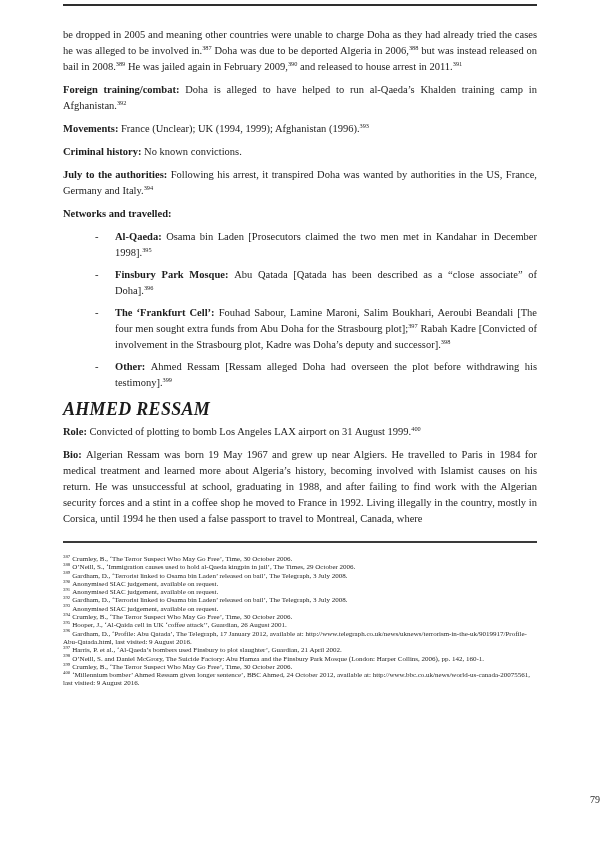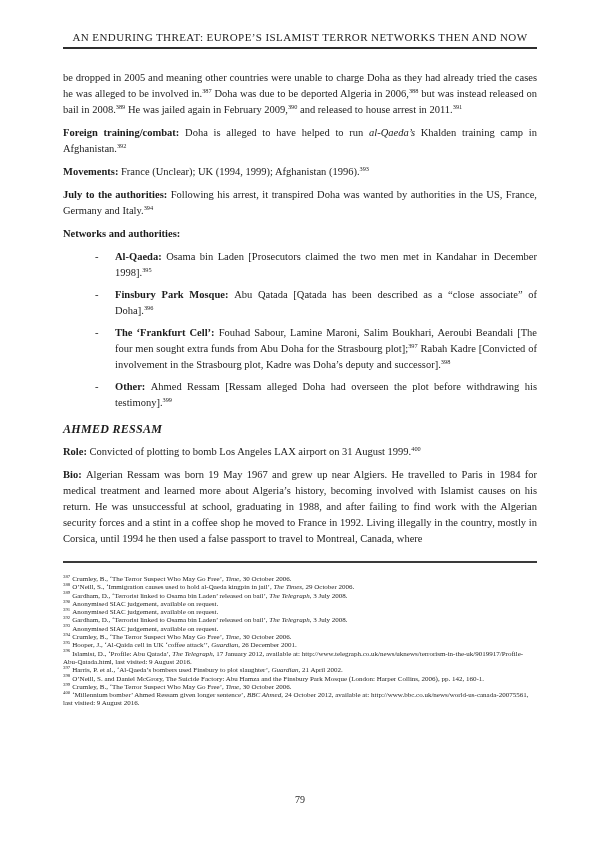--- a/index.html
+++ b/index.html
@@ -12,60 +12,60 @@
   
   .hdr-title{
     padding-top:31px;text-align:center;font-size:11px;letter-spacing:0.4px;
     color:#262626;white-space:nowrap;
   }
   .hdr-rule{border-bottom:2px solid #2e2e2e;margin-top:4px;}
   
   .body-text{padding-top:21px;font-size:10.5px;line-height:16px;text-align:justify;}
   p.para{margin:0 0 7px 0;}
   .rb{font-weight:bold;margin-top:34px;}
-  .ri{font-style:italic;}
+  .ri{}
   .rs{font-size:6.3px;vertical-align:super;line-height:0;letter-spacing:0;}
   
   .bullets{margin-left:32px;}
   .bullet{display:flex;margin-bottom:6px;}
   .bullet-marker{width:20px;flex:none;}
   .bullet-text{flex:1;text-align:justify;}
   
   .section-heading{
-    font-size:12px;font-weight:bold;font-style:italic;letter-spacing:0.3px;
+    font-size:18px;font-weight:bold;font-style:italic;letter-spacing:0.3px;
     margin:10px 0 7px 0;line-height:16px;
   }
   
   .fn-rule{border-top:2px solid #3a3a3a;margin-top:14px;}
   .footnotes{padding-top:12px;font-size:7px;line-height:8.3px;color:#262626;}
   .footnote{margin:0;}
   .fn-num{font-size:4.8px;vertical-align:super;line-height:0;margin-right:2px;}
   .fn-text{}
   
   .page-number{
     position:absolute;left:0;bottom:44px;width:100%;
-    text-align:center;font-size:10px;color:#2a2a2a;
+    text-align:right;font-size:10px;color:#2a2a2a;
   }
 </style>
 </head>
 <body>
 
 <div class="page">
 
   <header class="content">
-    <div class="hdr-title">AN ENDURING THREAT: EUROPE’S ISLAMIST TERROR NETWORKS THEN AND NOW</div>
     <div class="hdr-rule"></div>
   </header>
 
   <main class="content body-text">
     <p class="para"><span>be dropped in 2005 and meaning other countries were unable to charge Doha as they had already tried the cases he was alleged to be involved in.</span><span class="rs">387</span><span> Doha was due to be deported Algeria in 2006,</span><span class="rs">388</span><span> but was instead released on bail in 2008.</span><span class="rs">389</span><span> He was jailed again in February 2009,</span><span class="rs">390</span><span> and released to house arrest in 2011.</span><span class="rs">391</span></p>
     <p class="para"><span class="rb">Foreign training/combat: </span><span>Doha is alleged to have helped to run </span><span class="ri">al-Qaeda’s</span><span> Khalden training camp in Afghanistan.</span><span class="rs">392</span></p>
     <p class="para"><span class="rb">Movements: </span><span>France (Unclear); UK (1994, 1999); Afghanistan (1996).</span><span class="rs">393</span></p>
+    <p class="para"><span class="rb">Criminal history: </span><span>No known convictions.</span></p>
     <p class="para"><span class="rb">July to the authorities: </span><span>Following his arrest, it transpired Doha was wanted by authorities in the US, France, Germany and Italy.</span><span class="rs">394</span></p>
-    <p class="para"><span class="rb">Networks and authorities:</span></p>
+    <p class="para"><span class="rb">Networks and travelled:</span></p>
 
     <div class="bullets">
       <div class="bullet">
         <span class="bullet-marker">-</span>
         <span class="bullet-text"><span class="rb">Al-Qaeda: </span><span>Osama bin Laden [Prosecutors claimed the two men met in Kandahar in December 1998].</span><span class="rs">395</span></span>
       </div>
       <div class="bullet">
         <span class="bullet-marker">-</span>
         <span class="bullet-text"><span class="rb">Finsbury Park Mosque: </span><span>Abu Qatada [Qatada has been described as a “close associate” of Doha].</span><span class="rs">396</span></span>
       </div>
@@ -88,22 +88,22 @@
     <div class="fn-rule"></div>
     <div class="footnotes">
       <div class="footnote"><span class="fn-num">387</span><span class="fn-text"><span>Crumley, B., ‘The Terror Suspect Who May Go Free’, </span><span class="ri">Time</span><span>, 30 October 2006.</span></span></div>
       <div class="footnote"><span class="fn-num">388</span><span class="fn-text"><span>O’Neill, S., ‘Immigration causes used to hold al-Qaeda kingpin in jail’, </span><span class="ri">The Times</span><span>, 29 October 2006.</span></span></div>
       <div class="footnote"><span class="fn-num">389</span><span class="fn-text"><span>Gardham, D., ‘Terrorist linked to Osama bin Laden’ released on bail’, </span><span class="ri">The Telegraph</span><span>, 3 July 2008.</span></span></div>
       <div class="footnote"><span class="fn-num">390</span><span class="fn-text"><span>Anonymised SIAC judgement, available on request.</span></span></div>
       <div class="footnote"><span class="fn-num">391</span><span class="fn-text"><span>Anonymised SIAC judgement, available on request.</span></span></div>
       <div class="footnote"><span class="fn-num">392</span><span class="fn-text"><span>Gardham, D., ‘Terrorist linked to Osama bin Laden’ released on bail’, </span><span class="ri">The Telegraph</span><span>, 3 July 2008.</span></span></div>
       <div class="footnote"><span class="fn-num">393</span><span class="fn-text"><span>Anonymised SIAC judgement, available on request.</span></span></div>
       <div class="footnote"><span class="fn-num">394</span><span class="fn-text"><span>Crumley, B., ‘The Terror Suspect Who May Go Free’, </span><span class="ri">Time</span><span>, 30 October 2006.</span></span></div>
-      <div class="footnote"><span class="fn-num">395</span><span class="fn-text"><span>Hooper, J., ‘Al-Qaida cell in UK ‘coffee attack’’, </span><span class="ri">Guardian</span><span>, 26 December 2001.</span></span></div>
-      <div class="footnote"><span class="fn-num">396</span><span class="fn-text"><span>Islamist, D., ‘Profile: Abu Qatada’, </span><span class="ri">The Telegraph</span><span>, 17 January 2012, available at: http://www.telegraph.co.uk/news/uknews/terrorism-in-the-uk/9019917/Profile-Abu-Qatada.html, last visited: 9 August 2016.</span></span></div>
+      <div class="footnote"><span class="fn-num">395</span><span class="fn-text"><span>Hooper, J., ‘Al-Qaida cell in UK ‘coffee attack’’, </span><span class="ri">Guardian</span><span>, 26 August 2001.</span></span></div>
+      <div class="footnote"><span class="fn-num">396</span><span class="fn-text"><span>Gardham, D., ‘Profile: Abu Qatada’, </span><span class="ri">The Telegraph</span><span>, 17 January 2012, available at: http://www.telegraph.co.uk/news/uknews/terrorism-in-the-uk/9019917/Profile-Abu-Qatada.html, last visited: 9 August 2016.</span></span></div>
       <div class="footnote"><span class="fn-num">397</span><span class="fn-text"><span>Harris, P. et al., ‘Al-Qaeda’s bombers used Finsbury to plot slaughter’, </span><span class="ri">Guardian</span><span>, 21 April 2002.</span></span></div>
       <div class="footnote"><span class="fn-num">398</span><span class="fn-text"><span>O’Neill, S. and Daniel McGrory, The Suicide Factory: Abu Hamza and the Finsbury Park Mosque (London: Harper Collins, 2006), pp. 142, 160-1.</span></span></div>
       <div class="footnote"><span class="fn-num">399</span><span class="fn-text"><span>Crumley, B., ‘The Terror Suspect Who May Go Free’, </span><span class="ri">Time</span><span>, 30 October 2006.</span></span></div>
       <div class="footnote"><span class="fn-num">400</span><span class="fn-text"><span>‘Millennium bomber’ Ahmed Ressam given longer sentence’, </span><span class="ri">BBC Ahmed</span><span>, 24 October 2012, available at: http://www.bbc.co.uk/news/world-us-canada-20075561, last visited: 9 August 2016.</span></span></div>
     </div>
   </footer>
 
   <div class="page-number">79</div>
 
 </div>

